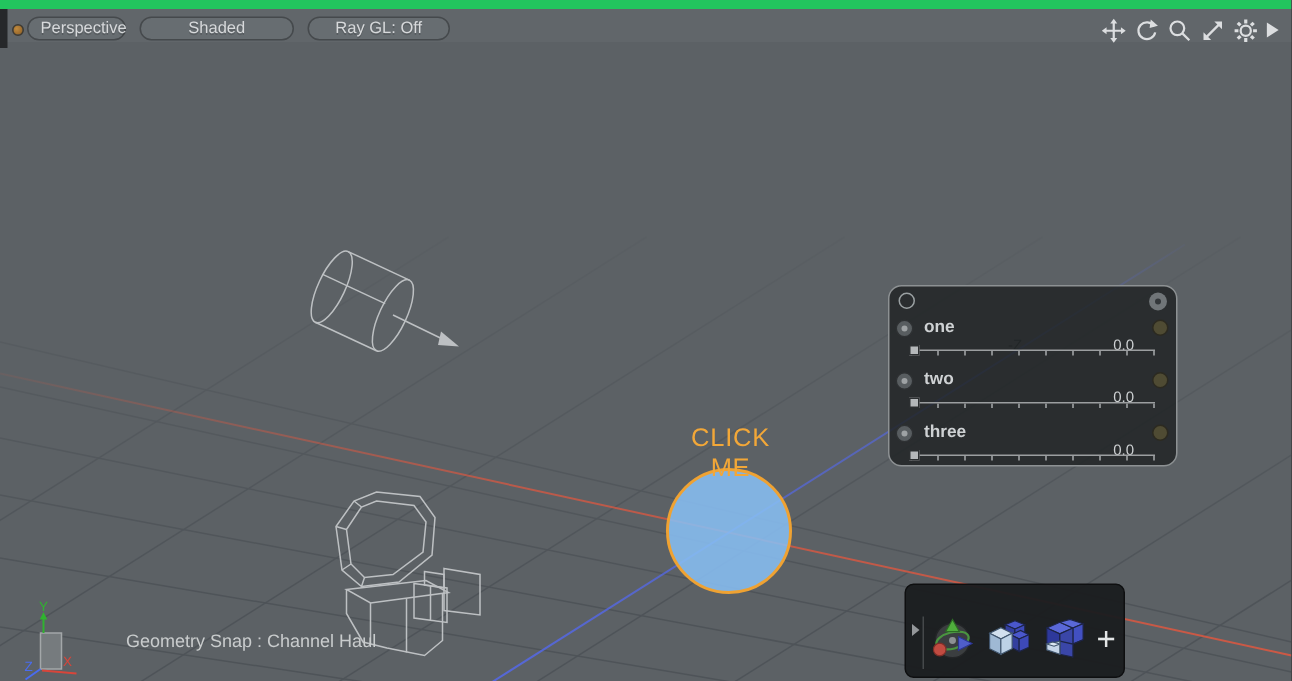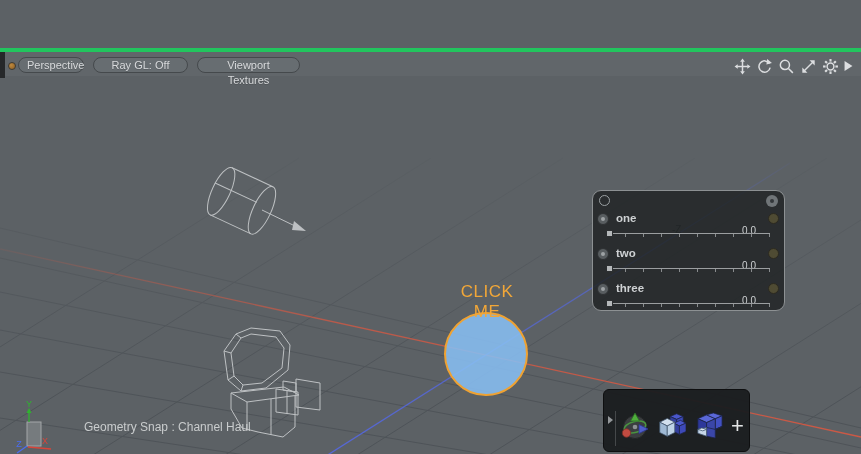--- a/index.html
+++ b/index.html
@@ -4,21 +4,21 @@
 <style>
   html,body{margin:0;padding:0;background:#333;}
   .stage{position:relative;width:861px;height:454px;overflow:hidden;
          background:#5c6165;font-family:"Liberation Sans","DejaVu Sans",sans-serif;
          -webkit-font-smoothing:antialiased;}
   svg{display:block;}
   
   .vp-svg{position:absolute;left:0;top:0;}
   
   .toolbar{position:absolute;left:0;top:0;width:861px;height:28px;background:#61666a;
-           border-top:4px solid #22c55e;box-sizing:border-box;margin-top:48px;}
+           border-top:6px solid #22c55e;box-sizing:border-box;}
   .tb-notch{position:absolute;left:0;top:0;width:5px;height:26px;background:#26282a;}
   .tb-dot{position:absolute;left:8px;top:10px;width:8px;height:8px;border-radius:50%;
           background:radial-gradient(circle at 35% 35%, #c08a3e, #8a5c24);border:1px solid #3e3a32;box-sizing:border-box;}
   .tb-buttons{position:absolute;left:18px;top:5px;display:flex;gap:9px;}
   .pill{height:16px;line-height:15px;border:1px solid #45494c;border-radius:9px;background:#676d71;
         color:#d7d9db;font-size:11px;text-align:center;padding:0 8px;box-sizing:border-box;
         text-shadow:0 1px 0 rgba(0,0,0,0.15);cursor:default;}
   .pill.w0{width:66px}.pill.w1{width:103px}.pill.w2{width:95px}.pill.w3{width:103px}
   .tb-icons{position:absolute;right:8px;top:5px;display:flex;align-items:center;gap:5px;height:18px;}
   .tb-icons svg{stroke:#dcdee0;fill:none;stroke-width:1.4;}
@@ -144,22 +144,22 @@
       <text x="19" y="447" font-size="9" fill="#4a6cf0" text-anchor="middle">Z</text>
     </g>
   </svg>
 
   <div class="toolbar">
     <div class="tb-notch"></div>
     <div class="tb-dot"></div>
 
     <div class="tb-buttons">
       <div class="pill w0">Perspective</div>
+      <div class="pill w1">Shaded</div>
       <div class="pill w2">Ray GL: Off</div>
-      <div class="pill w3">Viewport Textures</div>
     </div>
 
     <div class="tb-icons">
       <svg width="17" height="17" viewBox="0 0 16 16">
         <line x1="8" y1="3" x2="8" y2="13"></line>
           <line x1="3" y1="8" x2="13" y2="8"></line>
         <polygon points="8,0.5 5.8,3.5 10.2,3.5" fill="#dcdee0" stroke="none"></polygon>
         <polygon points="8,15.5 5.8,12.5 10.2,12.5" fill="#dcdee0" stroke="none"></polygon>
         <polygon points="0.5,8 3.5,5.8 3.5,10.2" fill="#dcdee0" stroke="none"></polygon>
         <polygon points="15.5,8 12.5,5.8 12.5,10.2" fill="#dcdee0" stroke="none"></polygon>

